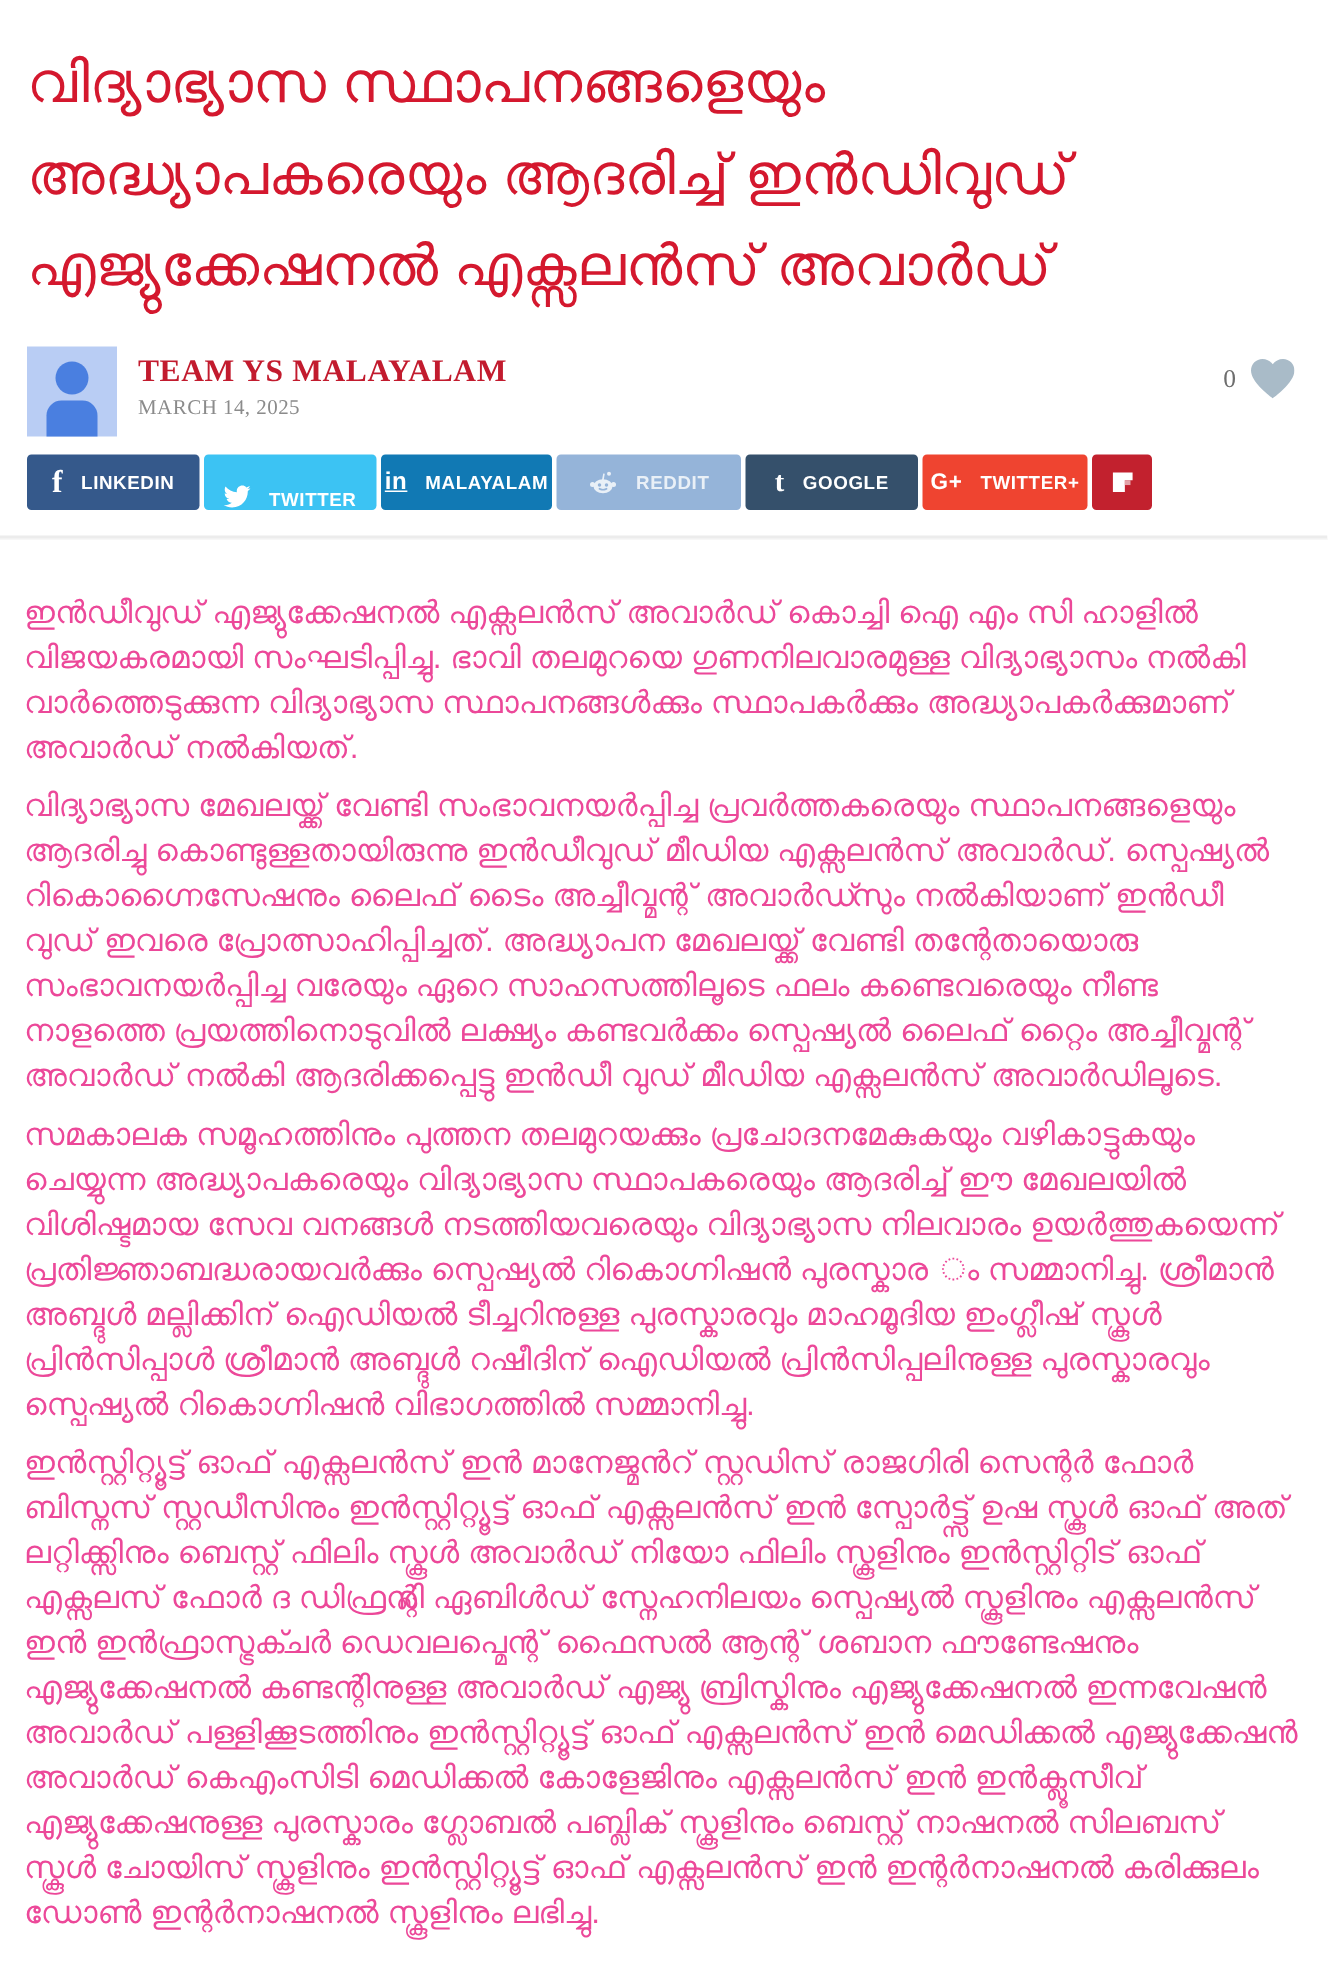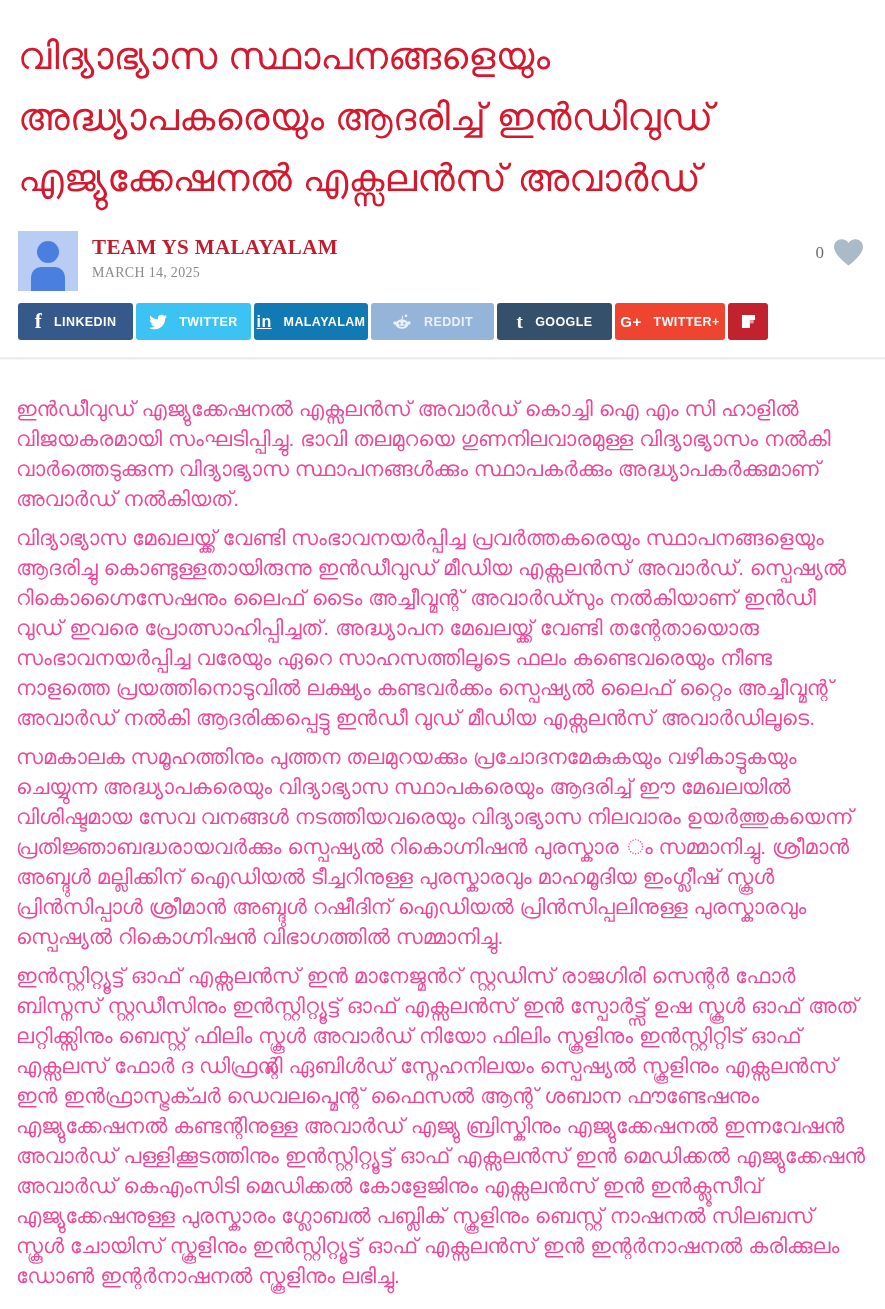--- a/index.html
+++ b/index.html
@@ -60,21 +60,21 @@
     display:flex; gap:3px;
   }
   .share-btn {
     height:37px; border:none; border-radius:3px;
     display:flex; align-items:center; justify-content:center;
     gap:12px; color:#ffffff; cursor:pointer;
     font-family:"Liberation Sans","DejaVu Sans",sans-serif;
     font-size:12.5px; font-weight:bold; letter-spacing:.4px;
   }
   .btn-facebook  { width:115px; background:#35598b; }
-  .btn-twitter   { width:115px; background:#3cc3f3; }
+  .btn-twitter   { width:115px; background:#3cc3f3;align-items:flex-end; }
   .btn-linkedin  { width:114px; background:#1179b4; }
   .btn-reddit    { width:123px; background:#95b4d9; }
   .btn-reddit .btn-label { opacity:.8; }
   .btn-tumblr    { width:115px; background:#35506b; }
   .btn-googleplus{ width:110px; background:#ef4430; }
   .btn-flipboard { width:40px;  background:#c2212e; }
   .glyph-icon {
     font-weight:bold; line-height:1; display:inline-block;
   }
   .fb-f { font-family:"Liberation Serif",serif; font-size:21px; }

